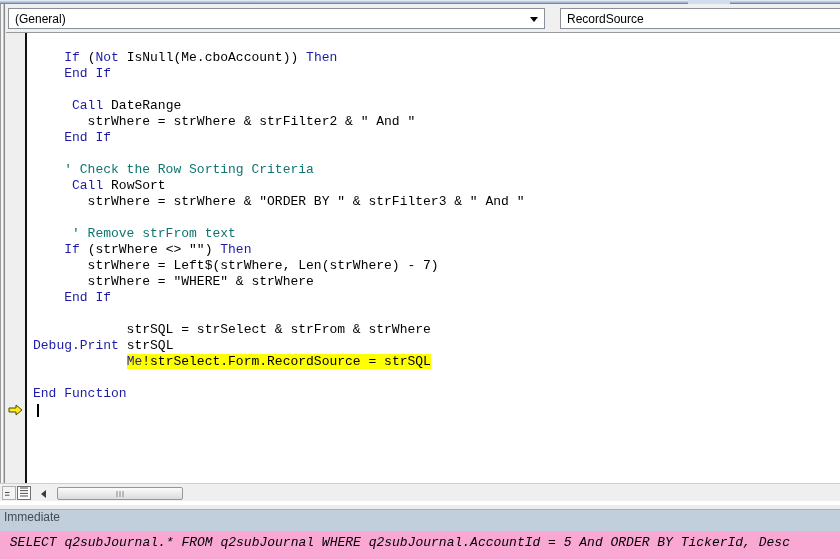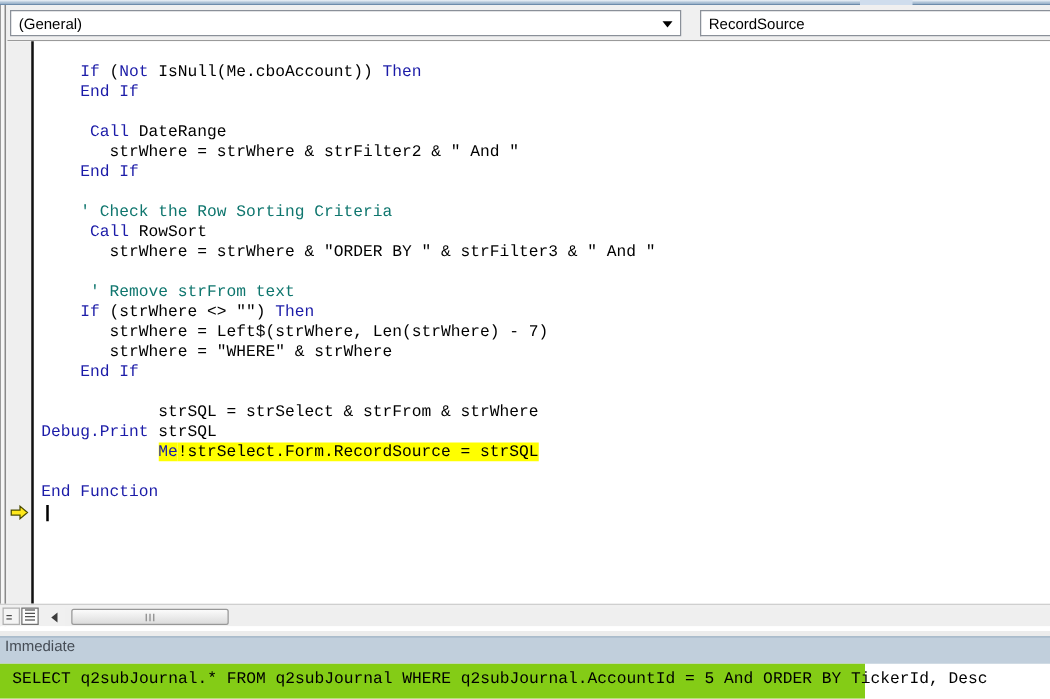--- a/index.html
+++ b/index.html
@@ -62,21 +62,21 @@
   .grip i { display:block; width:1px; height:6px; background:#8a8a8a; }
 
   
   .splitter { position:absolute; left:0; top:501px; width:840px; height:8px;
     background:linear-gradient(#ffffff 0 4px, #ececec 4px 8px); }
 
   
   .immediate-bar { position:absolute; left:0; top:509px; width:840px; height:22px;
     background:#c1cfdc; border-top:1px solid #9fb2c4; display:flex; }
   .immediate-title { font-size:12px; color:#454c55; padding-left:4px; }
-  .immediate-body { position:absolute; left:0; top:531px; width:692px; height:28px; background:#84cc16; cursor:text; }
+  .immediate-body { position:absolute; left:0; top:531px; width:840px; height:28px; background:#f9a8d4; cursor:text;font-style:italic; }
   .immediate-line { font-family:"Liberation Mono","DejaVu Sans Mono",monospace; font-size:13px;
     line-height:16px; white-space:pre; color:#000; padding:4px 0 0 2px; }
 </style>
 </head>
 <body>
 
 <div class="top-strip">
   <div class="top-strip-tab"></div>
 </div>
 

